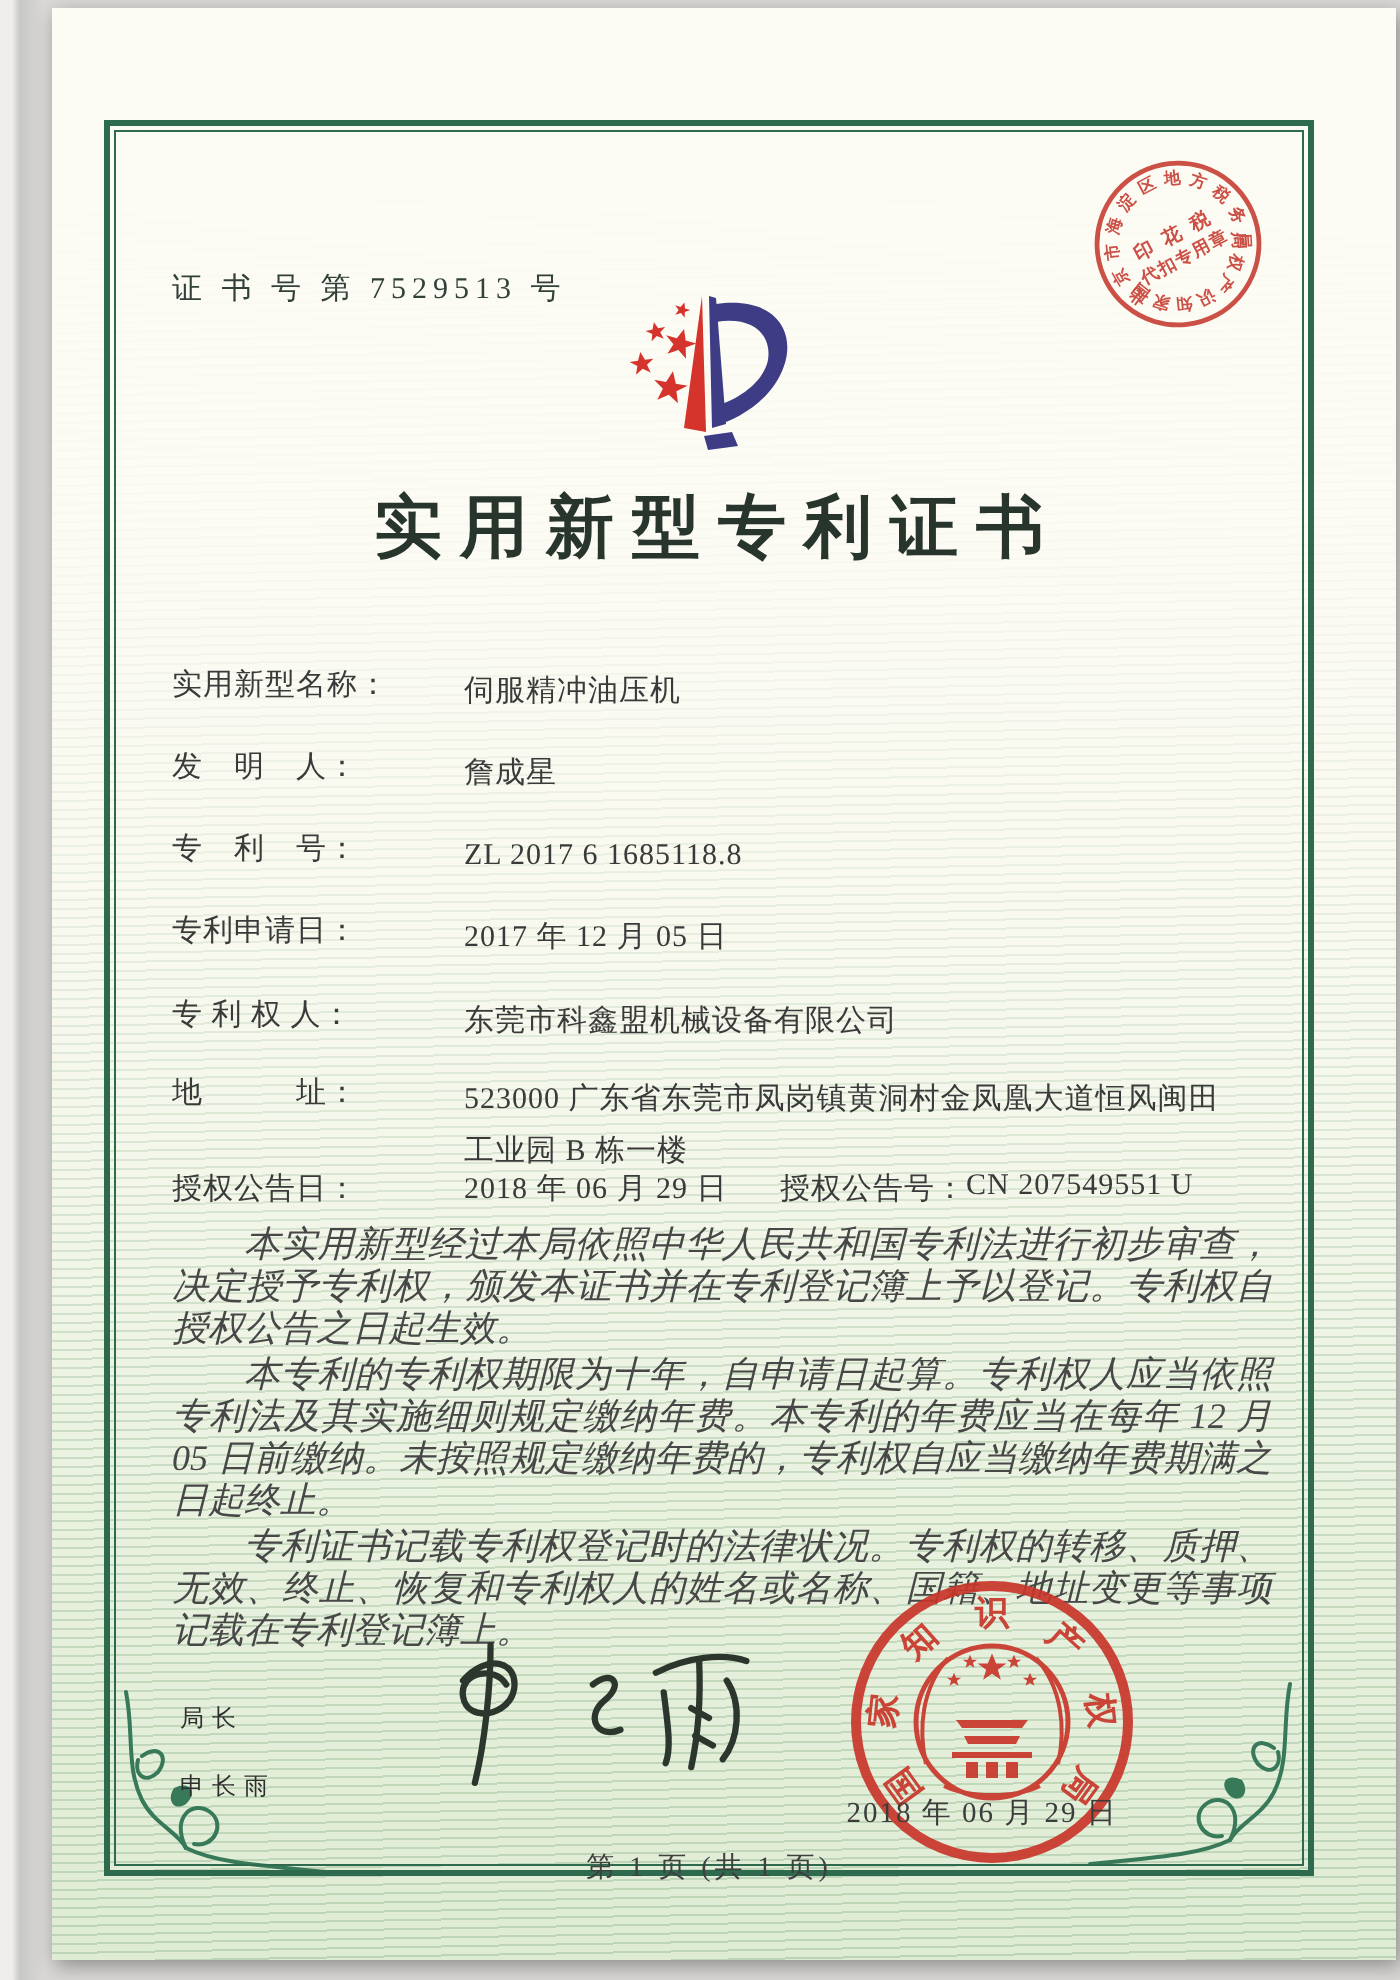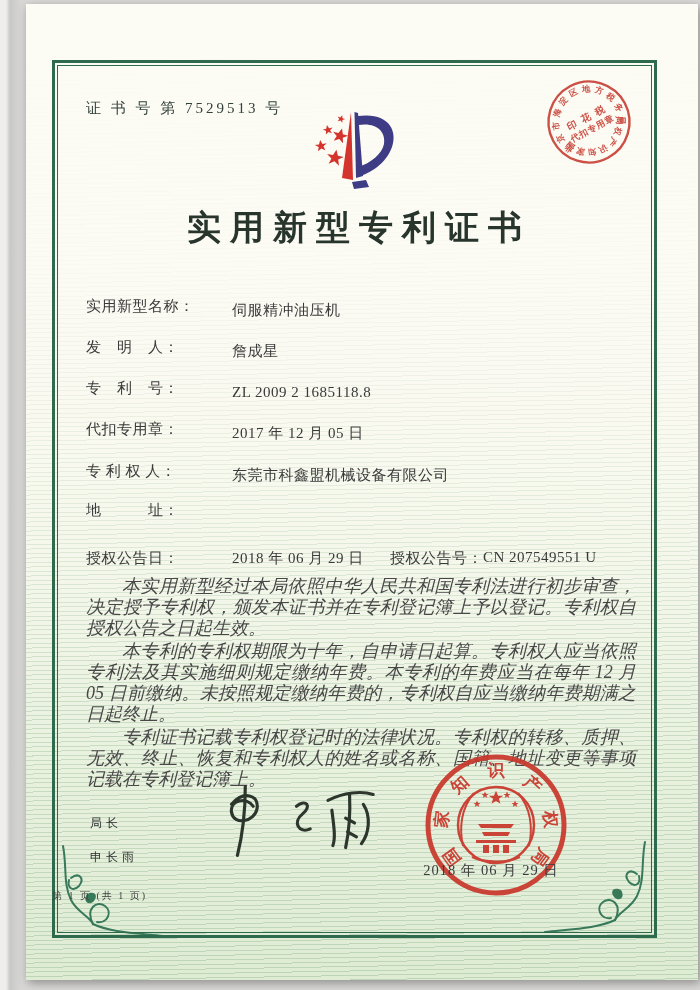--- a/index.html
+++ b/index.html
@@ -10,40 +10,40 @@
   .paper { position:absolute; left:26px; top:4px; width:672px; height:976px;
     background:linear-gradient(180deg,#fcfbf4 0%,#f9f8ee 30%,#eef4e4 62%,#e3eed9 86%,#dfecd4 100%);
     box-shadow:2px 3px 9px rgba(50,50,50,.45); }
   .guilloche { position:absolute; inset:0;
     background:repeating-linear-gradient(179deg, rgba(122,168,122,.34) 0px, rgba(122,168,122,.34) 1px, rgba(255,255,255,0) 1px, rgba(255,255,255,0) 4.5px); }
   .fade { position:absolute; inset:0;
     background:linear-gradient(180deg, rgba(252,251,244,1) 0%, rgba(252,251,244,.92) 26%, rgba(252,251,244,.55) 48%, rgba(252,251,244,.12) 72%, rgba(252,251,244,0) 100%); }
   .frame { position:absolute; left:26px; top:56px; right:41px; bottom:42px;
     border:3px solid #2e6a4d; z-index:2; }
   .frame::after { content:""; position:absolute; inset:2px; border:1px solid #2e6a4d; }
-  .content { position:absolute; inset:0; z-index:3; }
+  .content { position:absolute; inset:0; z-index:3;margin-top:36px; }
   .cert-no { position:absolute; left:60px; top:95px; font-size:15px; letter-spacing:3px; color:#31413a; }
   .logo { position:absolute; left:266px; top:100px; }
   .title { position:absolute; left:0; right:26px; top:201px; text-align:center;
     font-size:34px; font-weight:bold; letter-spacing:9px; color:#27352c;padding-left:20px; }
   .field-row { position:absolute; left:60px; right:56px; display:flex; font-size:15px; color:#3a3a3a; letter-spacing:.5px; }
   .flabel { width:146px; flex:none; }
   .fvalue { flex:1; line-height:26px; }
   .grant-right { position:absolute; left:304px; top:0; display:flex;text-align:center; }
   .paras { position:absolute; left:60px; right:62px; top:572px; font-size:18px; line-height:21px;
     color:#474747; font-style:italic; text-align:justify; }
   .paras p { text-indent:2em; margin:0 0 2px 0; }
   .officer { position:absolute; left:64px; top:802px; font-size:12px; line-height:34px; color:#2e2e2e; letter-spacing:4px; }
   .signature { position:absolute; left:176px; top:772px; }
   .seal-wrap { position:absolute; left:397px; top:748px; }
   .seal-date { position:absolute; left:379px; top:857px; width:172px; text-align:center;
     font-size:14.5px; color:#3c3c3c; letter-spacing:1px; z-index:4; }
   .stamp { position:absolute; left:517px; top:72px; transform:rotate(-28deg); opacity:.88; }
-  .page-footer { position:absolute; left:26px; right:41px; top:885px; text-align:left;
-    font-size:10px; color:#3f3f3f; letter-spacing:2px; }
+  .page-footer { position:absolute; left:26px; right:41px; top:885px; text-align:center;
+    font-size:14px; color:#3f3f3f; letter-spacing:2px; }
   .orn-bl { position:absolute; left:31px; top:840px; }
   .orn-br { position:absolute; right:47px; top:836px; transform:scaleX(-1); }
 </style>
 </head>
 <body>
 
 <div class="scan">
   <div class="paper">
     <div class="guilloche"></div>
     <div class="fade"></div>
@@ -96,32 +96,36 @@
       <div class="field-row" style="top:334px">
         <span class="flabel">发　明　人：</span>
         <span class="fvalue">詹成星</span>
       </div>
       <div class="field-row" style="top:293px">
         <span class="flabel">实用新型名称：</span>
         <span class="fvalue">伺服精冲油压机</span>
       </div>
       <div class="field-row" style="top:375px">
         <span class="flabel">专　利　号：</span>
-        <span class="fvalue">ZL 2009 2 1685118.8</span>
+        <span class="fvalue">ZL 2017 6 1685118.8</span>
       </div>
       <div class="field-row" style="top:416px">
-        <span class="flabel">代扣专用章：</span>
+        <span class="flabel">专利申请日：</span>
         <span class="fvalue">2017 年 12 月 05 日</span>
       </div>
       <div class="field-row" style="top:458px">
         <span class="flabel">专 利 权 人：</span>
         <span class="fvalue">东莞市科鑫盟机械设备有限公司</span>
       </div>
       <div class="field-row" style="top:497px">
         <span class="flabel">地　　　址：</span>
+        <span class="fvalue">
+          <div>523000 广东省东莞市凤岗镇黄洞村金凤凰大道恒风闽田</div>
+          <div>工业园 B 栋一楼</div>
+        </span>
       </div>
 
       <div class="field-row" style="top:545px">
         <span class="flabel">授权公告日：</span>
         <span>2018 年 06 月 29 日</span>
         <span class="grant-right">
           <span>授权公告号：</span>
           <span>CN 207549551 U</span>
         </span>
       </div>

